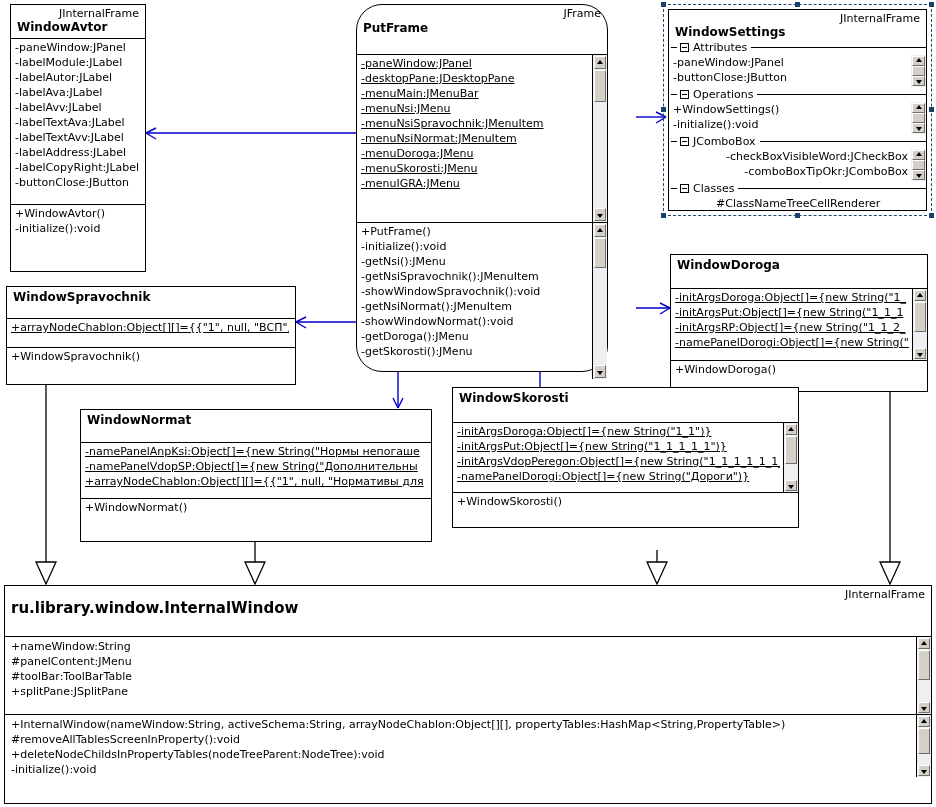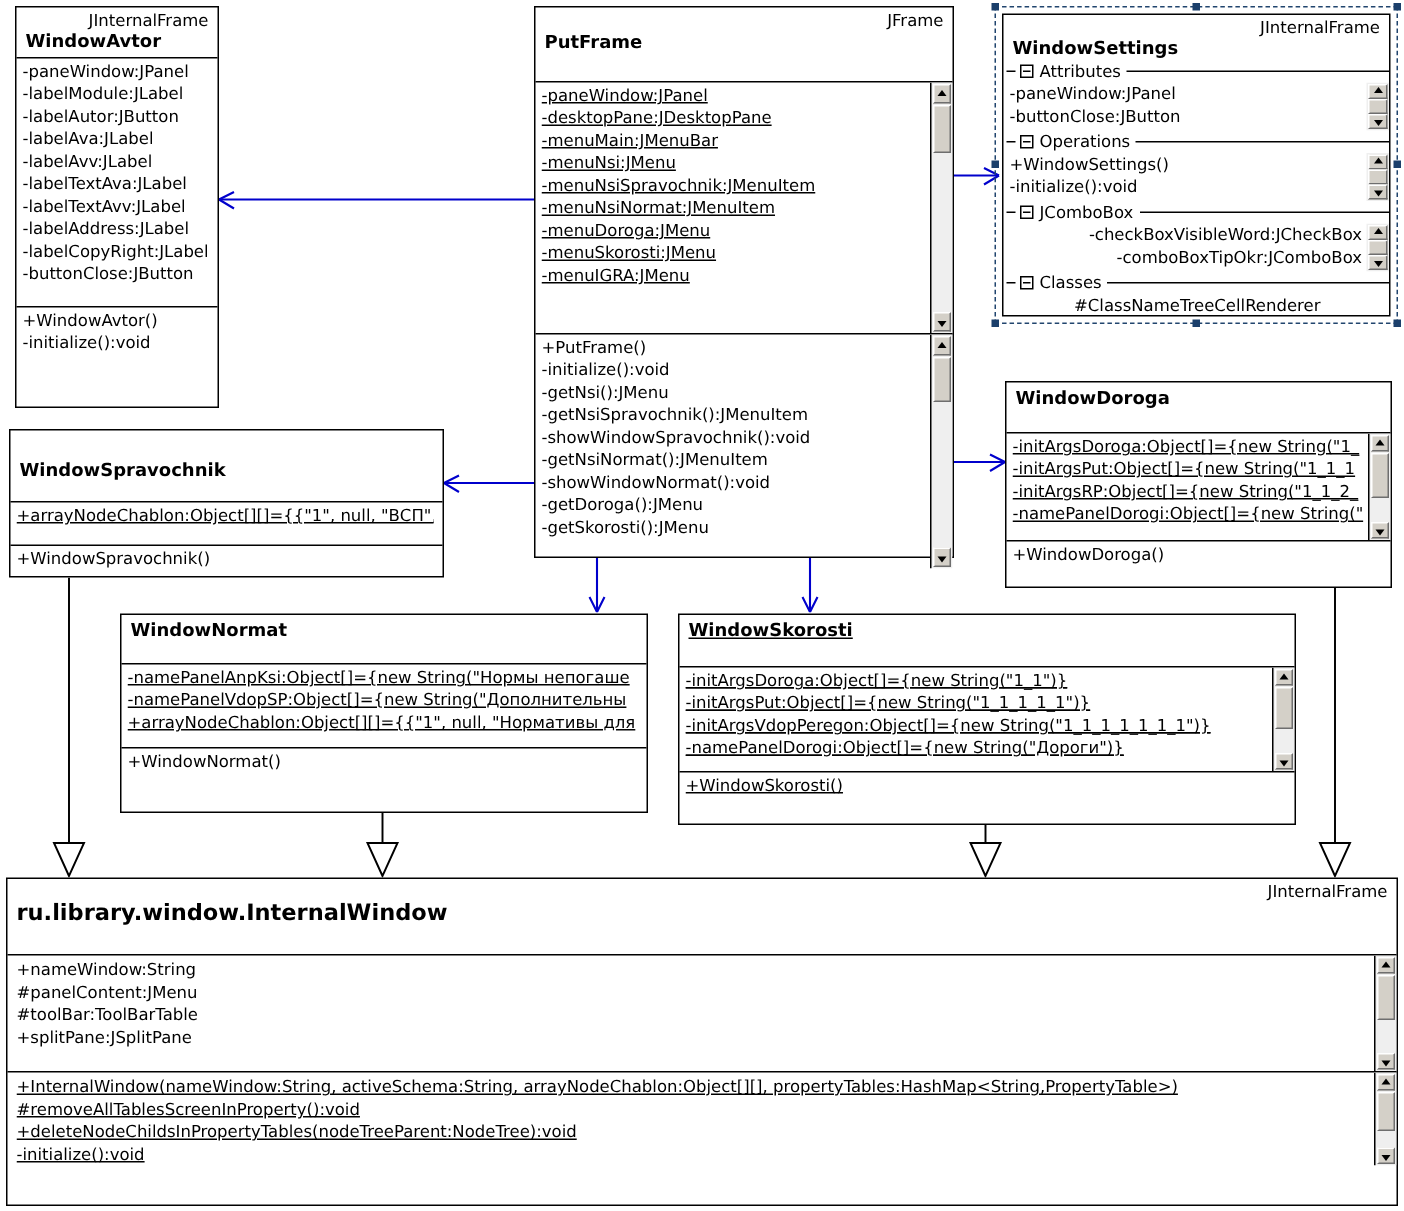--- a/index.html
+++ b/index.html
@@ -108,39 +108,39 @@
 
   <div class="uml shadow" style="left:10px;top:4px;width:136px;height:268px;">
     <div class="hdr">
       <div class="stereo">JInternalFrame</div>
       <div class="cname">WindowAvtor</div>
     </div>
     <div class="compart" style="height:165px;">
       <div class="rows">
         <div class="row">-paneWindow:JPanel</div>
         <div class="row">-labelModule:JLabel</div>
-        <div class="row">-labelAutor:JButton</div>
+        <div class="row">-labelAutor:JLabel</div>
         <div class="row">-labelAva:JLabel</div>
         <div class="row">-labelAvv:JLabel</div>
         <div class="row">-labelTextAva:JLabel</div>
         <div class="row">-labelTextAvv:JLabel</div>
         <div class="row">-labelAddress:JLabel</div>
         <div class="row">-labelCopyRight:JLabel</div>
         <div class="row">-buttonClose:JButton</div>
       </div>
     </div>
     <div class="compart">
       <div class="rows">
         <div class="row">+WindowAvtor()</div>
         <div class="row">-initialize():void</div>
       </div>
     </div>
   </div>
 
-  <div class="uml shadow" style="left:356px;top:4px;width:280px;height:368px;">
+  <div class="uml shadow" style="left:356px;top:4px;width:252px;height:368px;border-radius:26px;">
     <div class="hdr" style="height:44px;">
       <div class="stereo">JFrame</div>
       <div class="cname pad">PutFrame</div>
     </div>
     <div class="compart" style="height:167px;">
       <div class="rows" style="padding-right:18px;">
         <div class="row st">-paneWindow:JPanel</div>
         <div class="row st">-desktopPane:JDesktopPane</div>
         <div class="row st">-menuMain:JMenuBar</div>
         <div class="row st">-menuNsi:JMenu</div>
@@ -301,21 +301,21 @@
       </div>
     </div>
     <div class="compart">
       <div class="rows">
         <div class="row">+WindowDoroga()</div>
       </div>
     </div>
   </div>
 
   <div class="uml shadow" style="left:6px;top:286px;width:290px;height:99px;">
-    <div class="hdr" style="height:26px;margin-top:16px;">
+    <div class="hdr" style="height:26px;">
       <div class="cname pad">WindowSpravochnik</div>
     </div>
     <div class="compart" style="height:28px;">
       <div class="rows" style="padding-right:6px;">
         <div class="row st">+arrayNodeChablon:Object[][]={{"1", null, "ВСП",</div>
       </div>
     </div>
     <div class="compart">
       <div class="rows">
         <div class="row">+WindowSpravochnik()</div>
@@ -334,21 +334,21 @@
         <div class="row st">+arrayNodeChablon:Object[][]={{"1", null, "Нормативы для</div>
       </div>
     </div>
     <div class="compart">
       <div class="rows">
         <div class="row">+WindowNormat()</div>
       </div>
     </div>
   </div>
 
-  <div class="uml shadow" style="left:452px;top:409px;width:412px;height:141px;text-decoration:underline;">
+  <div class="uml shadow" style="left:452px;top:387px;width:347px;height:141px;">
     <div class="hdr" style="height:29px;">
       <div class="cname pad">WindowSkorosti</div>
     </div>
     <div class="compart" style="height:69px;">
       <div class="rows" style="padding-right:18px;">
         <div class="row st">-initArgsDoroga:Object[]={new String("1_1")}</div>
         <div class="row st">-initArgsPut:Object[]={new String("1_1_1_1_1")}</div>
         <div class="row st">-initArgsVdopPeregon:Object[]={new String("1_1_1_1_1_1_1")}</div>
         <div class="row st">-namePanelDorogi:Object[]={new String("Дороги")}</div>
       </div>
@@ -385,21 +385,21 @@
         <div class="btn up" style="height:11px;">
             <i></i>
           </div>
         <div class="thumb" style="top:13px;height:30px;"></div>
         <div class="btn dn" style="height:11px;">
             <i></i>
           </div>
       </div>
     </div>
     <div class="compart">
-      <div class="rows" style="padding:2px 18px 0 6px;text-decoration:underline;">
+      <div class="rows" style="padding:2px 18px 0 6px;">
         <div class="row">+InternalWindow(nameWindow:String, activeSchema:String, arrayNodeChablon:Object[][], propertyTables:HashMap&lt;String,PropertyTable&gt;)</div>
         <div class="row">#removeAllTablesScreenInProperty():void</div>
         <div class="row">+deleteNodeChildsInPropertyTables(nodeTreeParent:NodeTree):void</div>
         <div class="row">-initialize():void</div>
       </div>
       <div class="sb">
         <div class="btn up" style="height:11px;">
             <i></i>
           </div>
         <div class="thumb" style="top:13px;height:26px;"></div>

